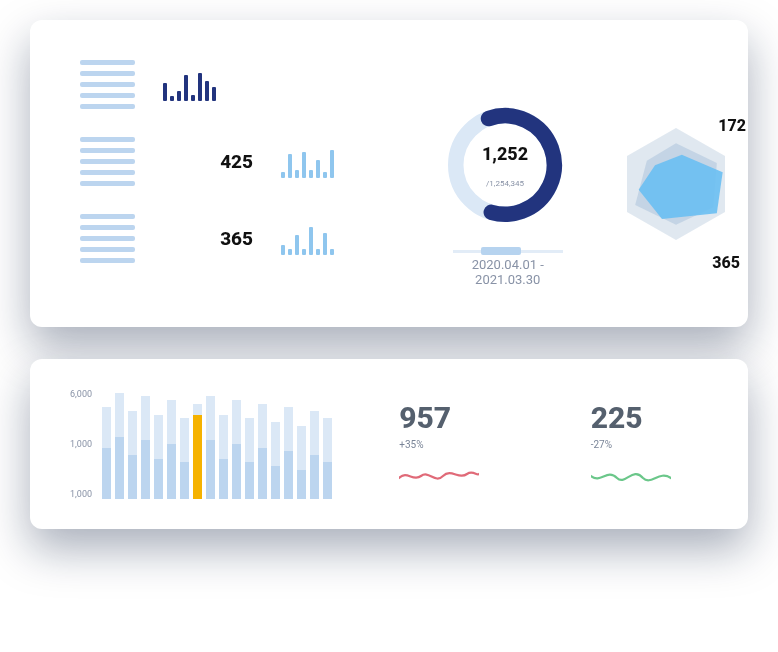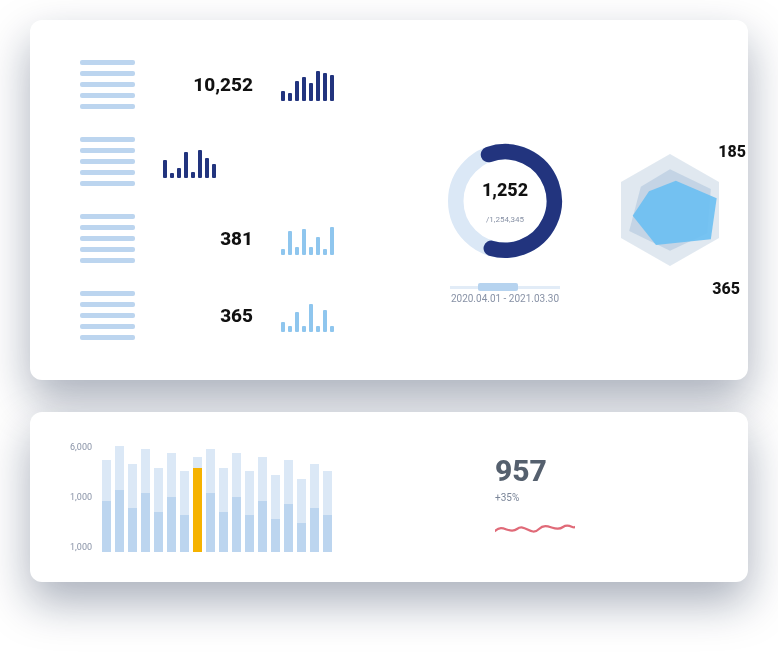--- a/index.html
+++ b/index.html
@@ -83,21 +83,21 @@
     margin-top: 20px;
     display:flex; flex-direction:column; align-items:center; gap:4px;
   }
   .date-range-track {
     width:110px; height:3px; background:#e2ecf7; position:relative;
   }
   .date-range-track .thumb {
     position:absolute; left:28px; width:40px; height:8px; top:-3px;
     background:#b6d3ef; border-radius:2px;
   }
-  .date-range-label { font-size:10px; color:#8892a6; }
+  .date-range-label { font-size:13px; color:#8892a6; }
 
   .radar-block {
     position: relative;
     width: 150px;
     height: 160px;
   }
   .radar-label { position:absolute; font-weight:800; font-size:16px; color:#111; }
   .radar-label.top { top:2px; right:4px; }
   .radar-label.bottom { bottom:2px; right:10px; }
 
@@ -144,40 +144,20 @@
   .kpi .delta { font-size:10px; color:#7a8598; }
   .spark { width:80px; height:28px; margin-top:6px; }
 </style>
 </head>
 <body>
 
 <div class="card top-card">
 
   <div class="metrics-col">
 
-    <div class="metric-row">
-      <div class="placeholder-lines">
-        <span style="background:#bcd5ef"></span>
-          <span style="background:#bcd5ef"></span>
-          <span style="background:#bcd5ef"></span>
-          <span style="background:#bcd5ef"></span>
-          <span style="background:#bcd5ef"></span>
-      </div>
-      <div class="metric-value">10,252</div>
-      <div class="mini-bars" id="spark-0">
-          <span style="height: 10px; background: rgb(34, 52, 126);"></span>
-          <span style="height: 8px; background: rgb(34, 52, 126);"></span>
-          <span style="height: 20px; background: rgb(34, 52, 126);"></span>
-          <span style="height: 24px; background: rgb(34, 52, 126);"></span>
-          <span style="height: 18px; background: rgb(34, 52, 126);"></span>
-          <span style="height: 30px; background: rgb(34, 52, 126);"></span>
-          <span style="height: 28px; background: rgb(34, 52, 126);"></span>
-          <span style="height: 26px; background: rgb(34, 52, 126);"></span>
-        </div>
-    </div>
 
     <div class="metric-row">
       <div class="placeholder-lines">
         <span style="background:#bcd5ef"></span>
           <span style="background:#bcd5ef"></span>
           <span style="background:#bcd5ef"></span>
           <span style="background:#bcd5ef"></span>
           <span style="background:#bcd5ef"></span>
       </div>
       <div class="mini-bars" id="spark-1">
@@ -193,21 +173,21 @@
     </div>
 
     <div class="metric-row">
       <div class="placeholder-lines">
         <span style="background:#bcd5ef"></span>
           <span style="background:#bcd5ef"></span>
           <span style="background:#bcd5ef"></span>
           <span style="background:#bcd5ef"></span>
           <span style="background:#bcd5ef"></span>
       </div>
-      <div class="metric-value">381</div>
+      <div class="metric-value">425</div>
       <div class="mini-bars" id="spark-2">
           <span style="height: 6px; background: rgb(143, 198, 238);"></span>
           <span style="height: 24px; background: rgb(143, 198, 238);"></span>
           <span style="height: 8px; background: rgb(143, 198, 238);"></span>
           <span style="height: 26px; background: rgb(143, 198, 238);"></span>
           <span style="height: 8px; background: rgb(143, 198, 238);"></span>
           <span style="height: 18px; background: rgb(143, 198, 238);"></span>
           <span style="height: 6px; background: rgb(143, 198, 238);"></span>
           <span style="height: 28px; background: rgb(143, 198, 238);"></span>
         </div>
@@ -255,21 +235,21 @@
         <div class="date-range-label">2020.04.01 - 2021.03.30</div>
       </div>
     </div>
 
     <div class="radar-block">
       <svg viewBox="0 0 120 120" width="140" height="140" style="overflow:visible">
         <polygon points="60,12 102,36 102,84 60,108 18,84 18,36" fill="#c6d5e3" fill-opacity="0.55"></polygon>
         <polygon points="60,25 95,42 92,80 60,95 25,78 35,40" fill="#b8cce0" fill-opacity="0.7"></polygon>
         <polygon points="65,35 100,50 95,85 48,90 28,65 42,44" fill="#6abff2" fill-opacity="0.9"></polygon>
       </svg>
-      <div class="radar-label top">185</div>
+      <div class="radar-label top">172</div>
       <div class="radar-label bottom">365</div>
     </div>
 
   </div>
 </div>
 
 <div class="card bottom-card">
 
   <div class="barchart">
     <div class="y-axis">
@@ -354,15 +334,22 @@
   </div>
 
   <div class="kpis">
     <div class="kpi">
       <div class="val">957</div>
       <div class="delta">+35%</div>
       <svg class="spark" viewBox="0 0 80 28">
         <path d="M0,18 C8,10 14,22 22,16 C30,10 36,24 44,16 C52,8 60,20 68,14 C74,10 78,16 80,14" fill="none" stroke="#e06a78" stroke-width="2.2" stroke-linecap="round"></path>
       </svg>
     </div>
+    <div class="kpi">
+      <div class="val">225</div>
+      <div class="delta">-27%</div>
+      <svg class="spark" viewBox="0 0 80 28">
+        <path d="M0,16 C10,24 16,8 26,18 C34,26 42,6 52,18 C60,26 68,10 80,18" fill="none" stroke="#6bc78a" stroke-width="2.2" stroke-linecap="round"></path>
+      </svg>
+    </div>
   </div>
 
 </div>
 
 </body></html>

